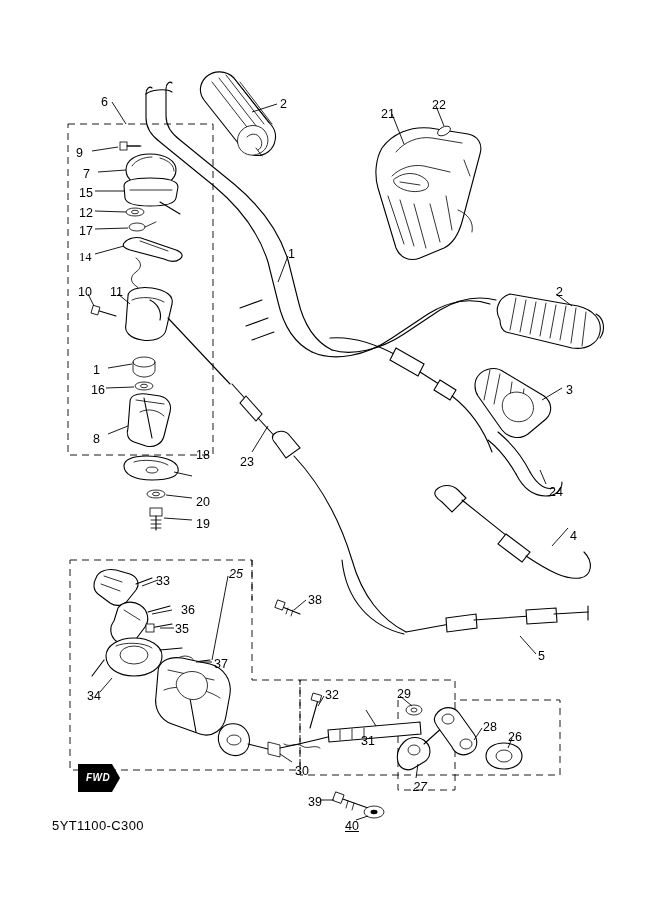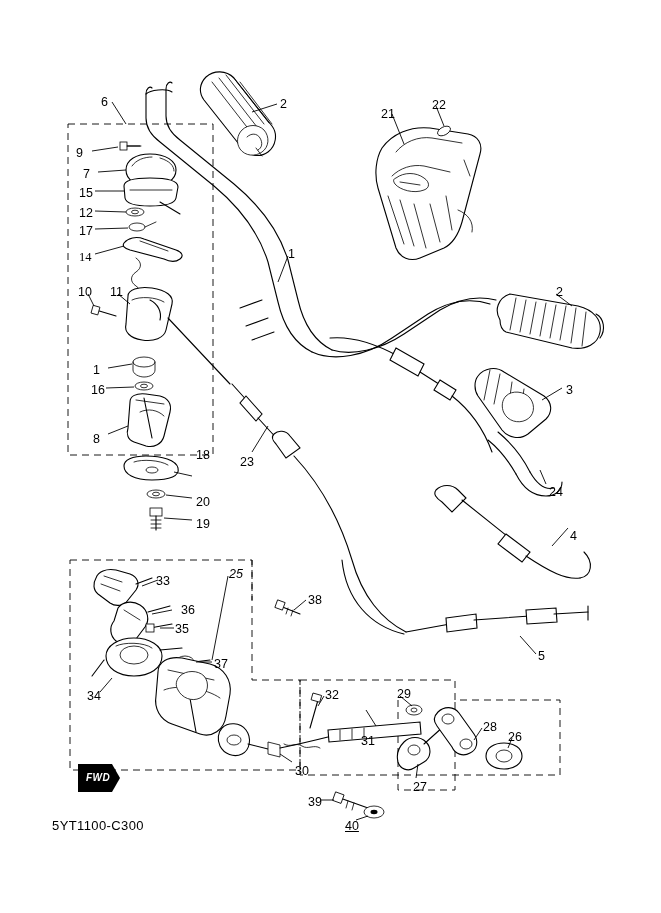--- a/index.html
+++ b/index.html
@@ -390,19 +390,19 @@
   <div class="callout" style="left:175px; top:623px;">35</div>
   <div class="callout" style="left:538px; top:650px;">5</div>
   <div class="callout" style="left:214px; top:658px;">37</div>
   <div class="callout" style="left:87px; top:690px;">34</div>
   <div class="callout" style="left:325px; top:689px;">32</div>
   <div class="callout" style="left:397px; top:688px;">29</div>
   <div class="callout" style="left:361px; top:735px;">31</div>
   <div class="callout" style="left:483px; top:721px;">28</div>
   <div class="callout" style="left:508px; top:731px;">26</div>
   <div class="callout" style="left:295px; top:765px;">30</div>
-  <div class="callout" style="left:413px; top:781px;">27</div>
+  <div class="callout" style="left:413px; top:781px;font-style:italic;">27</div>
   <div class="callout" style="left:308px; top:796px;">39</div>
   <div class="callout" style="left:345px; top:820px;text-decoration:underline;">40</div>
 
   <div class="partcode">5YT1100-C300</div>
 
 </div>
 
 </body></html>

